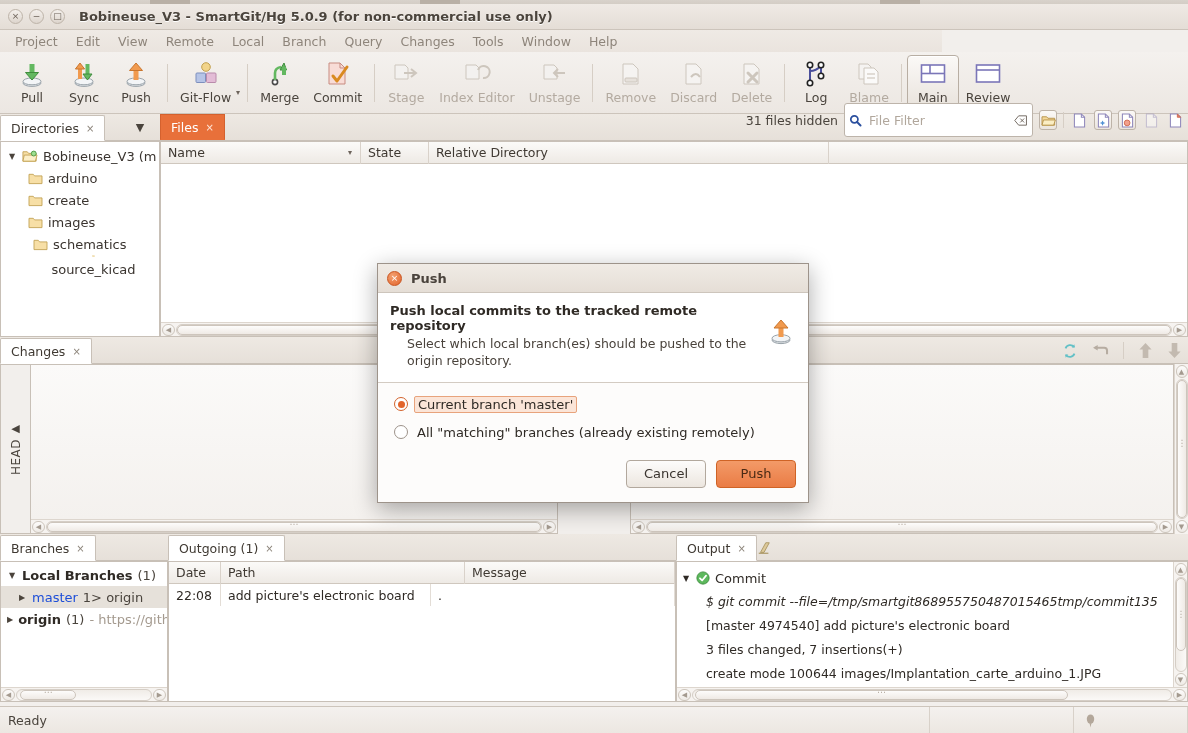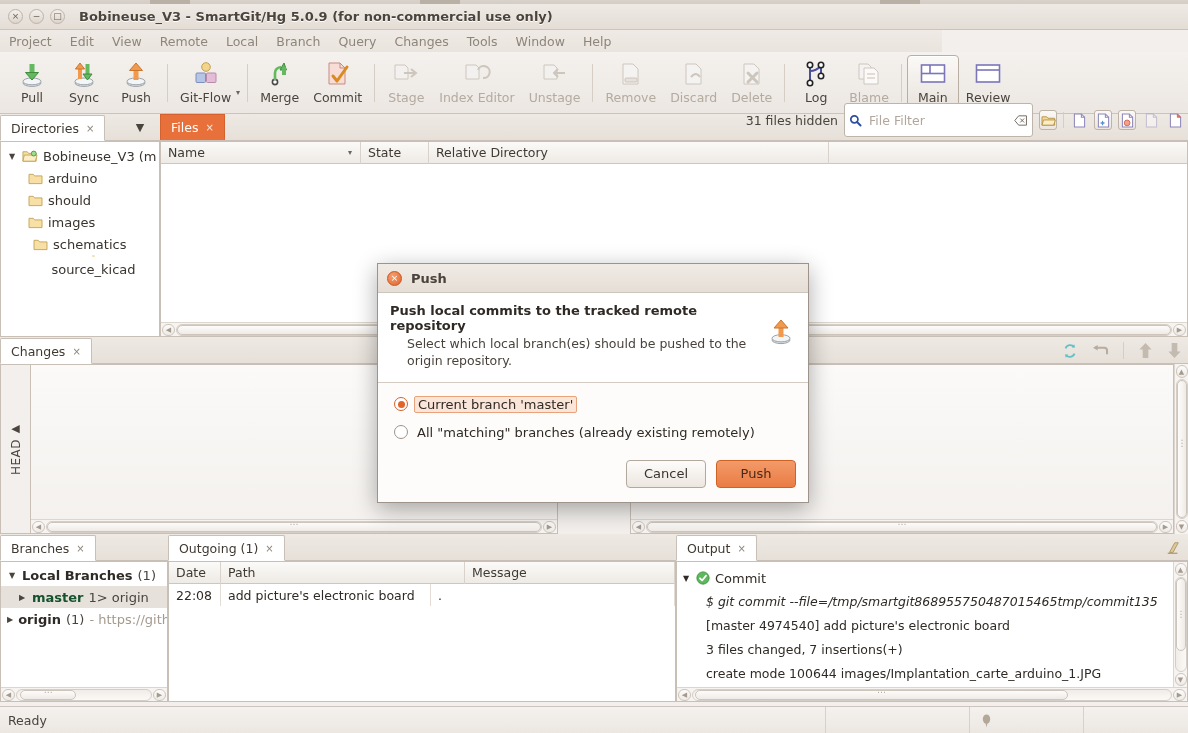--- a/index.html
+++ b/index.html
@@ -32,21 +32,21 @@
     background:linear-gradient(#f4f0ec,#ddd5cd);
     border:1px solid #bdb3a8;
     display:flex; align-items:center; justify-content:center;
     font-size:9px; color:#6b6259; line-height:1; }
   .wtitle { margin-left:14px; font-weight:bold; font-size:13px; color:#4b443c;
      white-space:nowrap; text-shadow:0 1px 0 #fff; }
 
   
   .menubar { position:absolute; left:0; top:30px; width:942px; height:22px;
     background:linear-gradient(#efeae5,#eae4de);
-    display:flex; align-items:center; }
+    display:flex; align-items:center; padding-left:6px; }
   .menubar .mi { padding:2px 9px; color:#8e857b; font-size:12.5px; white-space:nowrap; }
 
   
   .toolbar { position:absolute; left:0; top:52px; width:1188px; height:62px;
     background:linear-gradient(#f4f1ee,#ece7e2);
     border-bottom:1px solid #ccc4bb;
     display:flex; align-items:center; padding:0 6px; }
   .tbtn { width:auto; min-width:52px; height:56px; display:flex; flex-direction:column;
     align-items:center; justify-content:center; gap:2px; padding:2px 6px; border-radius:4px;
     border:1px solid transparent; }
@@ -359,21 +359,21 @@
         <div class="trow" style="padding-left: 27px;">
           <svg width="15" height="13" viewBox="0 0 16 14">
             <path d="M1 2.5 H5.6 L7 4.2 H15 V12.5 H1 Z" fill="#f7dfa6" stroke="#c4a457" stroke-width="1"></path>
           </svg>
           <span>arduino</span>
         </div>
         <div class="trow" style="padding-left: 27px;">
           <svg width="15" height="13" viewBox="0 0 16 14">
             <path d="M1 2.5 H5.6 L7 4.2 H15 V12.5 H1 Z" fill="#f7dfa6" stroke="#c4a457" stroke-width="1"></path>
           </svg>
-          <span>should</span>
+          <span>create</span>
         </div>
         <div class="trow" style="padding-left: 27px;">
           <svg width="15" height="13" viewBox="0 0 16 14">
             <path d="M1 2.5 H5.6 L7 4.2 H15 V12.5 H1 Z" fill="#f7dfa6" stroke="#c4a457" stroke-width="1"></path>
           </svg>
           <span>images</span>
         </div>
         <div class="trow" style="padding-left: 32px;">
           <svg width="15" height="13" viewBox="0 0 16 14">
             <path d="M1 2.5 H5.6 L7 4.2 H15 V12.5 H1 Z" fill="#f7dfa6" stroke="#c4a457" stroke-width="1"></path>
@@ -551,21 +551,21 @@
   </div>
   <div class="panel" style="left:0;top:561px;width:168px;height:141px;display:flex;flex-direction:column;">
     <div id="branchlist" style="flex:1;padding-top:2px;overflow:hidden;">
         <div class="trow">
           <span class="tw">▼</span>
           <span style="font-weight:bold;color:#2f2a25;">Local Branches</span>
           <span style="color:#4a443d;">(1)</span>
         </div>
         <div class="trow sel" style="padding-left: 16px;">
           <span class="tw">▶</span>
-          <span style="font-weight:bold;color:#14532d;">master</span>
+          <span style="font-weight:normal;color:#1d4ed8;">master</span>
           <span style="color:#4a443d;">1&gt; origin</span>
         </div>
         <div class="trow">
           <span class="tw">▶</span>
           <span style="font-weight:bold;color:#2f2a25;">origin</span>
           <span style="color:#4a443d;">(1)</span>
           <span style="color:#a49a8f;">- https://gith</span>
         </div>
       </div>
     <div class="hsb">
@@ -592,21 +592,21 @@
     <div id="outrows" style="flex:1;background:#fff;">
         <div style="display: flex; height: 22px; font-size: 12.5px; color: rgb(47, 42, 37);">
           <div style="width: 52px; padding: 0px 7px; border-right: 1px solid rgb(227, 221, 214); height: 22px; display: flex; align-items: center; white-space: nowrap; overflow: hidden;">22:08</div>
           <div style="width: 210px; padding: 0px 7px; border-right: 1px solid rgb(227, 221, 214); height: 22px; display: flex; align-items: center; white-space: nowrap; overflow: hidden;">add picture's electronic board</div>
           <div style="width: 244px; padding: 0px 7px; border-right: 1px solid rgb(227, 221, 214); height: 22px; display: flex; align-items: center; white-space: nowrap; overflow: hidden;">.</div>
         </div>
       </div>
   </div>
 
   <div class="tabstrip" style="position:absolute;left:676px;top:534px;width:512px;height:27px;
-       justify-content:space-between;padding-right:8px;">
+       padding-right:8px;">
     <div style="display:flex;align-items:flex-end;height:27px;">
       <div class="tab sel">
         <span>Output</span>
         <span class="x">×</span>
       </div>
     </div>
     <svg width="14" height="14" viewBox="0 0 16 16" style="margin-bottom:5px;">
       <path d="M4 13 L10 2 L14 2 L8 13 Z" fill="#ddc99a" stroke="#a8945f" stroke-width="1"></path>
       <line x1="2" y1="14" x2="13" y2="14" stroke="#a8945f" stroke-width="1.3"></line>
     </svg>
@@ -673,21 +673,21 @@
         <div class="radio-lbl">All "matching" branches (already existing remotely)</div>
       </div>
     </div>
     <div class="dlg-btns">
       <div class="btn">Cancel</div>
       <div class="btn primary">Push</div>
     </div>
   </div>
 
   <div class="status">
-    <div class="seg" style="width:826px;">
+    <div class="seg" style="width:930px;">
       <span style="font-size:12.5px;color:#4a443d;">Ready</span>
     </div>
     <div class="seg" style="width:144px;"></div>
     <div class="seg" style="width:114px;justify-content:flex-end;padding-right:90px;">
       <svg width="13" height="15" viewBox="0 0 14 16">
         <ellipse cx="7" cy="6.5" rx="4" ry="5" fill="#b3a79a"></ellipse>
         <path d="M6 11 L7 15.5 L8 11 Z" fill="#b3a79a"></path>
       </svg>
     </div>
   </div>

